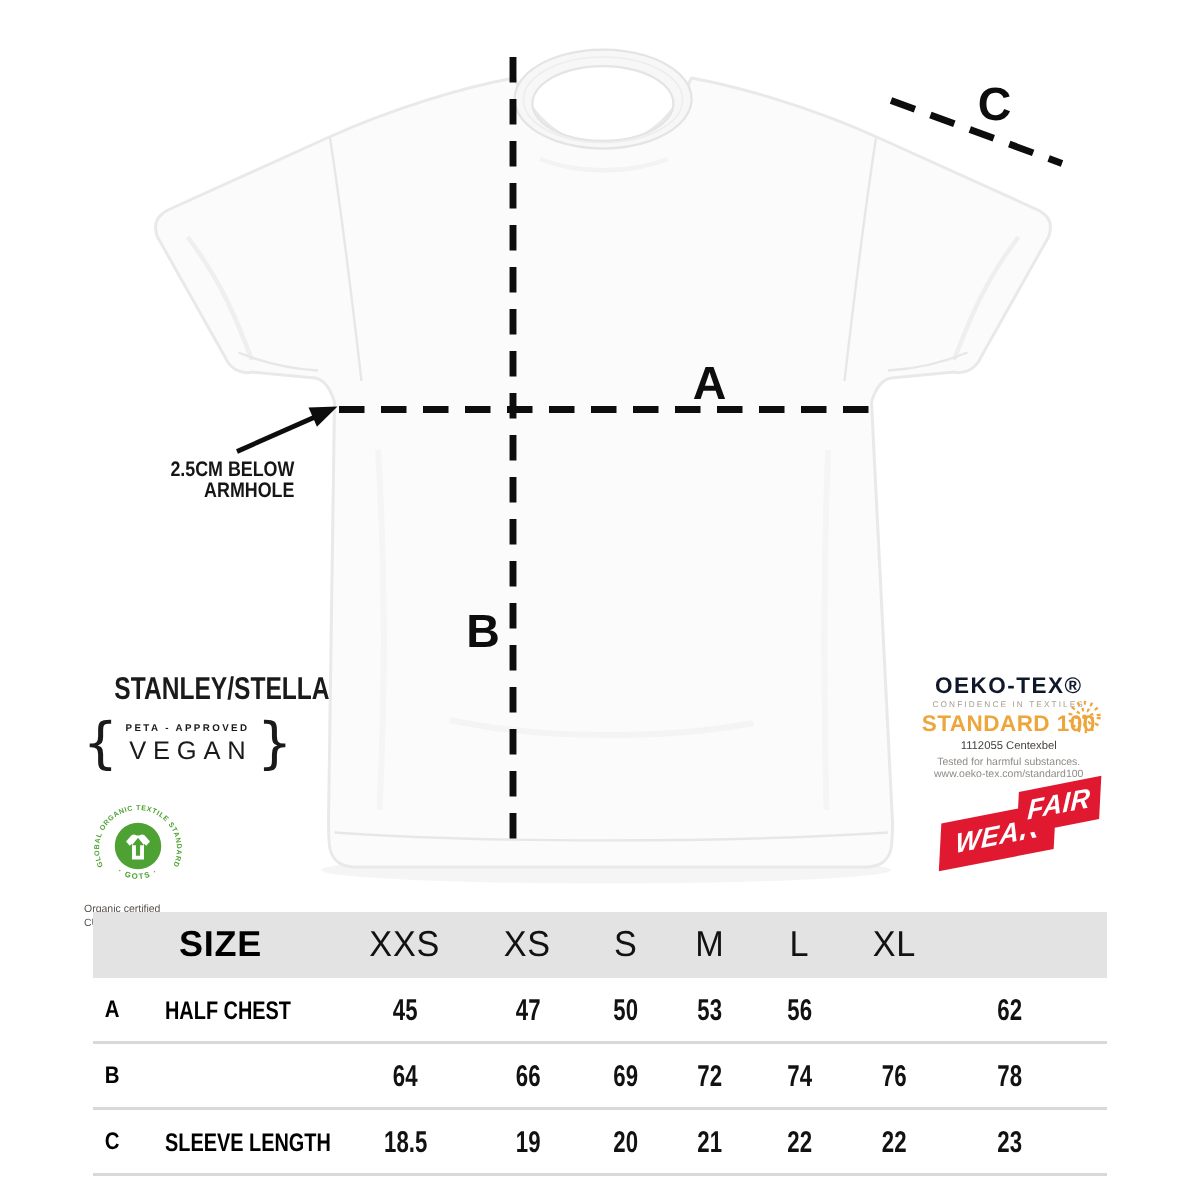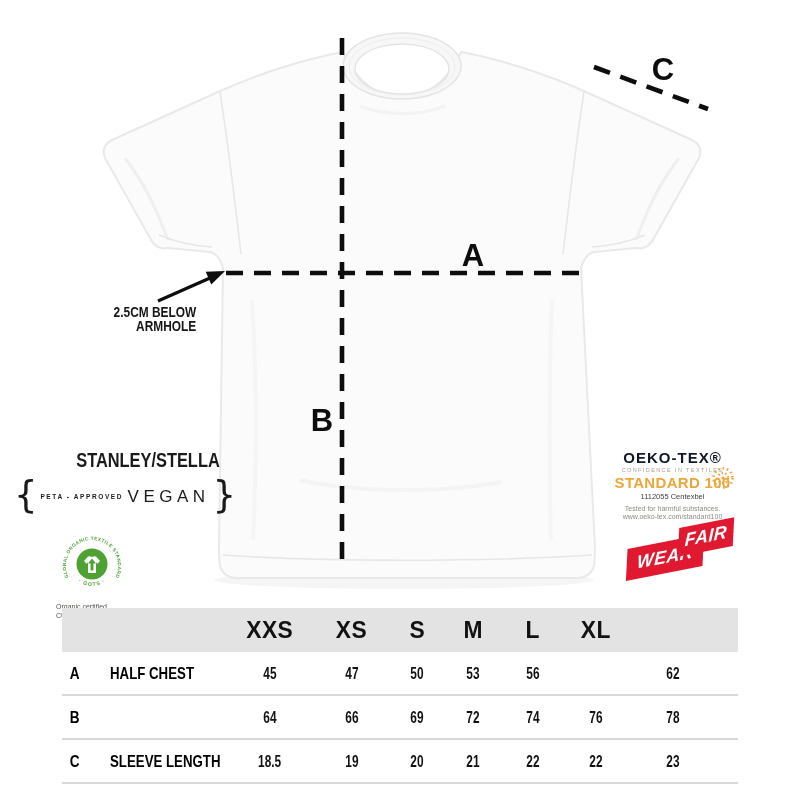--- a/index.html
+++ b/index.html
@@ -20,21 +20,21 @@
     font-family:"Liberation Sans",sans-serif;letter-spacing:0;}
   .note{position:absolute;right:604px;top:305px;text-align:right;color:#161616;font-weight:700;
     font-size:14px;line-height:1.02;transform:scaleX(0.85);transform-origin:100% 0;}
 
   
   .brand-block{position:absolute;left:56px;top:448px;width:138px;text-align:left;color:#1a1a1a;}
   .brand-title{font-size:21px;font-weight:700;white-space:nowrap;}
   .cond-c{display:inline-block;transform:scaleX(0.78);transform-origin:center;}
   .vegan-badge{display:flex;align-items:center;justify-content:center;gap:3px;margin-top:4px;}
   .brace{font-family:"DejaVu Sans",sans-serif;font-size:37px;font-weight:400;line-height:40px;color:#1a1a1a;}
-  .vegan-mid{display:flex;align-items:center;}
+  .vegan-mid{display:flex;flex-direction:column;align-items:center;}
   .peta-line{font-size:6.5px;font-weight:700;letter-spacing:1.6px;white-space:nowrap;}
   .vegan-word{font-size:17px;font-weight:500;letter-spacing:4.5px;margin-top:2px;text-indent:4.5px;}
   .gots-wrap{margin-top:12px;height:72px;}
   .organic-line{font-size:7px;color:#55504b;margin-top:2px;line-height:1.3;}
 
   
   .oeko-block{position:absolute;left:610px;top:449px;width:125px;text-align:center;}
   .oeko-title{font-size:15px;font-weight:700;letter-spacing:1px;color:#0f172a;white-space:nowrap;}
   .oeko-sub{font-size:5.5px;letter-spacing:1.4px;color:#a59e92;margin-top:1px;white-space:nowrap;}
   .oeko-standard{font-size:15px;font-weight:700;letter-spacing:0.3px;color:var(--oeko-gold);margin-top:1px;white-space:nowrap;}
@@ -48,24 +48,24 @@
   .fw-box{position:absolute;background:var(--fair-wear-red);color:#fff;font-weight:700;font-style:italic;
     text-align:center;transform:rotate(-11deg) skewX(-14deg);}
   .fw-fair{left:60px;top:9px;width:56px;height:28px;font-size:18px;line-height:27px;letter-spacing:0.5px;}
   .fw-wear{left:8px;top:28px;width:78px;height:31px;font-size:18px;line-height:30px;letter-spacing:0.5px;}
 
   
   .size-table{position:absolute;left:62px;top:608px;width:676px;}
   .thead{position:relative;height:44px;background:var(--table-header-bg);}
   .trow{position:relative;height:44px;border-bottom:2px solid var(--separator);}
   .hcell,.vcell{position:absolute;width:90px;text-align:center;line-height:44px;color:#121212;}
-  .hcell{font-size:24px;font-weight:700;letter-spacing:0.5px;}
+  .hcell{font-size:24px;font-weight:400;letter-spacing:0.5px;}
   .hcell .in{display:inline-block;transform:scaleX(0.95);transform-origin:center;}
   .size-cell{position:absolute;left:35px;width:100px;text-align:center;line-height:44px;font-size:24px;font-weight:800;letter-spacing:0.5px;}
-  .vcell{font-size:16px;font-weight:700;}
+  .vcell{font-size:20px;font-weight:700;}
   .vcell .in{display:inline-block;transform:scaleX(0.74);transform-origin:center;}
   .letter-cell{position:absolute;left:-2px;width:30px;text-align:center;line-height:44px;font-size:16px;font-weight:700;}
   .letter-cell .in{display:inline-block;transform:scaleX(0.85);transform-origin:center;}
   .label-cell{position:absolute;left:48px;line-height:44px;font-size:17px;font-weight:700;white-space:nowrap;}
   .label-cell .in{display:inline-block;transform:scaleX(0.78);transform-origin:left center;}
 </style>
 </head>
 <body>
 
 <div class="canvas">
@@ -186,20 +186,21 @@
     </svg>
   </div>
 
   <div class="fw-wrap">
     <div class="fw-box fw-wear">WEAR</div>
     <div class="fw-box fw-fair">FAIR</div>
   </div>
 
   <div class="size-table">
     <div class="thead">
+      <div class="size-cell"><span class="in">SIZE</span></div>
       <div class="hcell" style="left:163px"><span class="in">XXS</span></div>
       <div class="hcell" style="left:245px"><span class="in">XS</span></div>
       <div class="hcell" style="left:310px"><span class="in">S</span></div>
       <div class="hcell" style="left:366px"><span class="in">M</span></div>
       <div class="hcell" style="left:426px"><span class="in">L</span></div>
       <div class="hcell" style="left:489px"><span class="in">XL</span></div>
     </div>
 
     <div class="trow">
       <div class="letter-cell"><span class="in">A</span></div>

